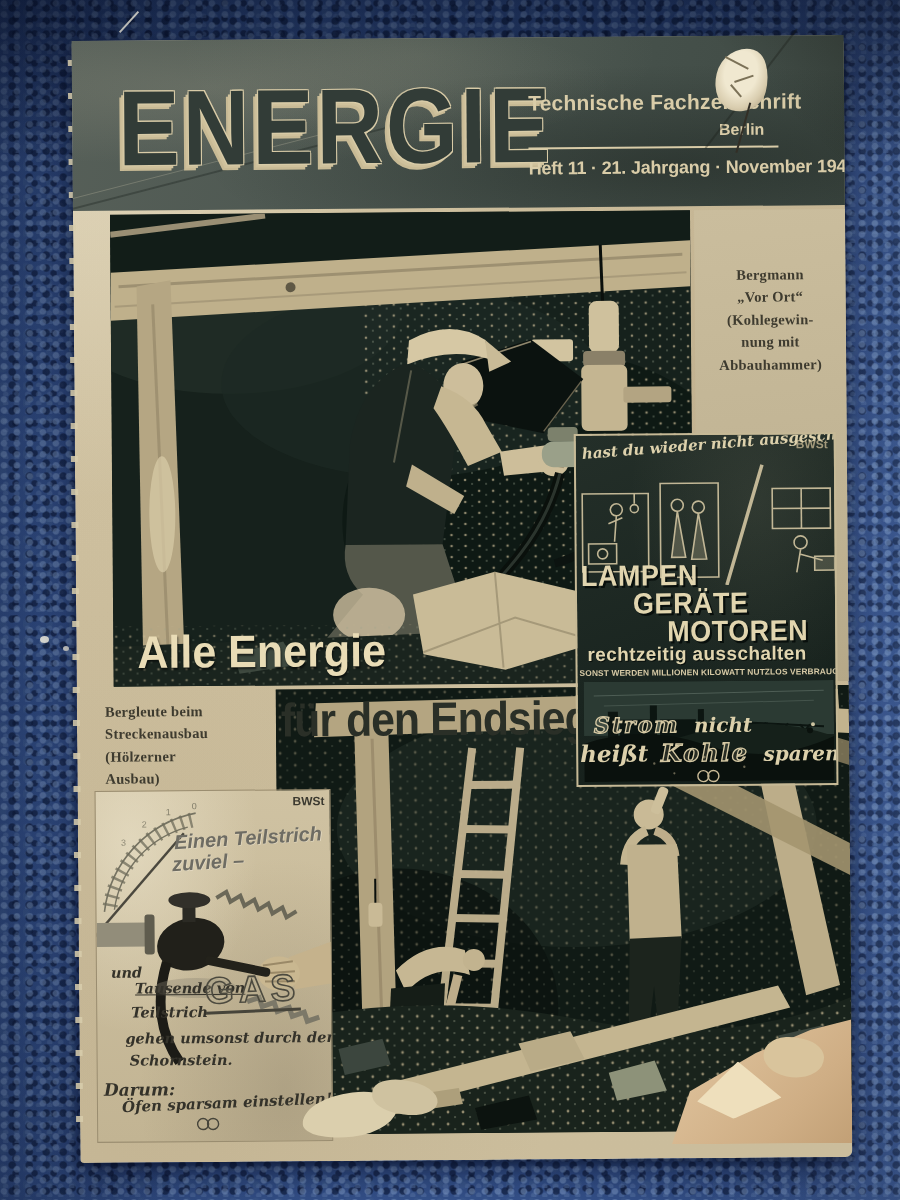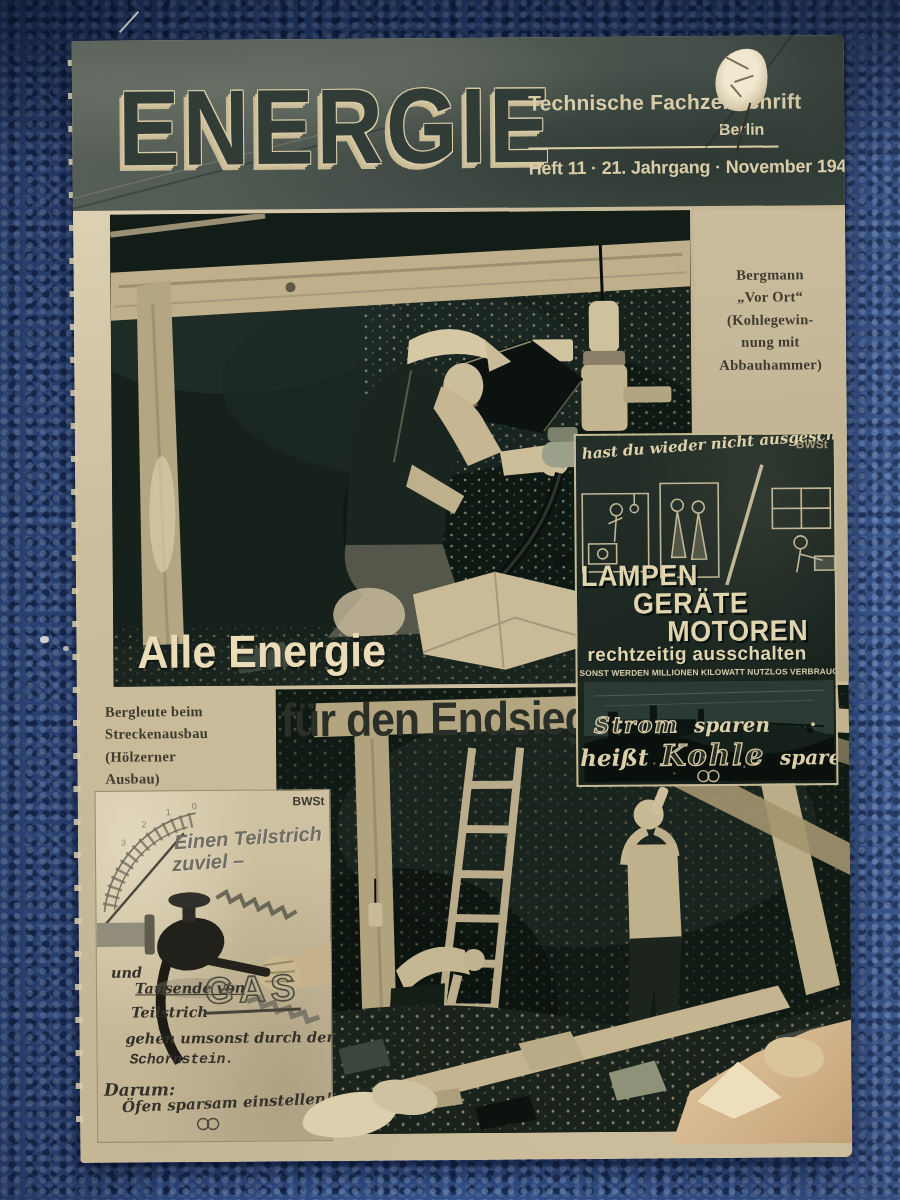--- a/index.html
+++ b/index.html
@@ -78,21 +78,21 @@
   #ad-strom .fine{position:absolute;left:2px;top:232px;width:256px;text-align:center;font-size:8.4px;
     font-weight:700;color:#d6c9a5;letter-spacing:.1px;white-space:nowrap;}
   .scriptw{font-family:"DejaVu Serif",serif;font-style:italic;font-weight:700;color:#dcd0ab;}
   .outlinew{font-family:"DejaVu Serif",serif;font-style:italic;font-weight:700;color:rgba(220,208,170,.14);
     -webkit-text-stroke:1.3px #d6c9a4;}
   #sl1{position:absolute;left:16px;top:276px;white-space:nowrap;}
   #sl2{position:absolute;left:2px;top:303px;white-space:nowrap;}
   #sl1 .w-strom{font-size:22px;letter-spacing:2px;}
   #sl1 .w-sparen{font-size:20px;margin-left:10px;}
   #sl2 .w-heisst{font-size:23px;}
-  #sl2 .w-kohle{font-size:29px;letter-spacing:2px;margin-left:8px;}
+  #sl2 .w-kohle{font-size:24px;letter-spacing:2px;margin-left:8px;}
   #sl2 .w-sparen2{font-size:20px;margin-left:10px;}
   
   #ad-gas{position:absolute;left:17px;top:750px;width:236px;height:352px;overflow:hidden;
     background:
       radial-gradient(ellipse at 80% 85%, rgba(110,100,80,.25), transparent 55%),
       radial-gradient(ellipse at 15% 15%, rgba(245,238,216,.5), transparent 45%),
       linear-gradient(#cfc2a2,#c2b493);
     border:1px solid #9a8d70;box-sizing:border-box;}
   #ad-gas .badge{position:absolute;right:5px;top:4px;font-size:12px;font-weight:700;color:#3c3a30;}
   .gas-h{position:absolute;font-size:20px;font-weight:800;font-style:italic;color:#6e6c63;
@@ -347,21 +347,21 @@
           <circle cx="30" cy="74" r="1.3"></circle>
             <circle cx="70" cy="82" r="1.2"></circle>
             <circle cx="120" cy="76" r="1.4"></circle>
           <circle cx="160" cy="86" r="1.2"></circle>
             <circle cx="200" cy="78" r="1.3"></circle>
             <circle cx="90" cy="92" r="1.1"></circle>
         </g>
       </svg>
       <div id="sl1">
         <span class="outlinew w-strom">Strom</span>
-        <span class="scriptw w-sparen">sparen</span>
+        <span class="scriptw w-sparen">nicht</span>
       </div>
       <div id="sl2">
         <span class="scriptw w-heisst">heißt</span>
         <span class="outlinew w-kohle">Kohle</span>
         <span class="scriptw w-sparen2">sparen !</span>
       </div>
       <svg class="abs" style="left:116px;top:334px;" width="28" height="14" viewBox="0 0 28 14">
         <circle cx="9" cy="7" r="5.5" stroke="#cabb97" fill="none" stroke-width="1.4"></circle>
         <circle cx="19" cy="7" r="5.5" stroke="#cabb97" fill="none" stroke-width="1.4"></circle>
       </svg>
@@ -394,21 +394,21 @@
         <text x="25" y="54" font-size="9" fill="#6f6c5b" opacity=".7">3</text>
       </svg>
       <div class="badge">BWSt</div>
       <div class="gas-h" style="left:78px;top:36px;">Einen Teilstrich</div>
       <div class="gas-h" style="left:76px;top:60px;">zuviel –</div>
       <div class="gas-body" style="left:14px;top:172px;">und</div>
       <div class="gas-body" style="left:38px;top:188px;text-decoration:underline;">Tausende von</div>
       <div class="gas-body" style="left:34px;top:212px;">Teilstrich</div>
       <div id="gas-word">GAS</div>
       <div class="gas-body" style="left:28px;top:238px;">gehen umsonst durch den</div>
-      <div class="gas-body" style="left:32px;top:260px;font-family:Liberation Mono, monospace;">Schornstein.</div>
+      <div class="gas-body" style="left:32px;top:260px;">Schornstein.</div>
       <div class="gas-body" id="gas-darum">Darum:</div>
       <div class="gas-body" id="gas-cta">Öfen sparsam einstellen!</div>
       <svg class="abs" style="left:96px;top:326px;" width="28" height="14" viewBox="0 0 28 14">
         <circle cx="9" cy="7" r="5.5" stroke="#46443a" fill="none" stroke-width="1.4"></circle>
         <circle cx="19" cy="7" r="5.5" stroke="#46443a" fill="none" stroke-width="1.4"></circle>
       </svg>
     </div>
 
     <div id="corner-crease">
       <div class="line"></div>

